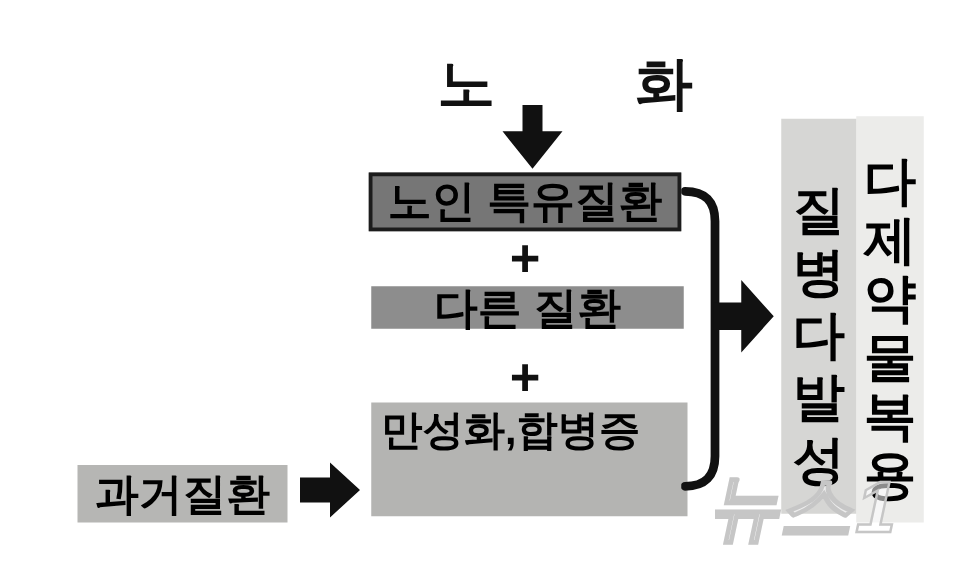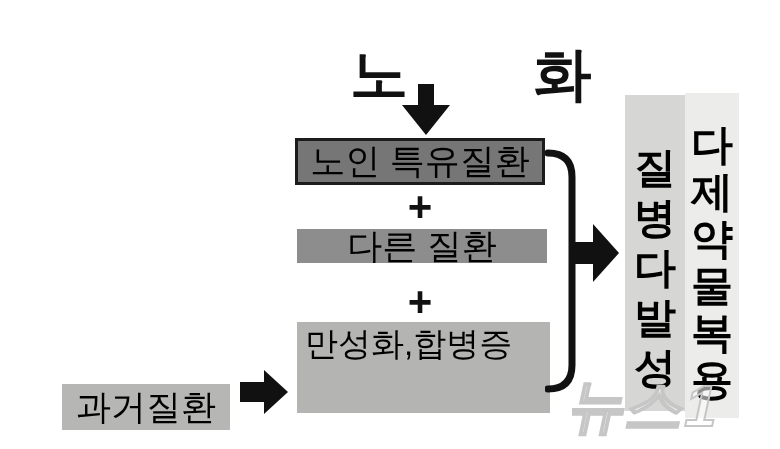--- a/index.html
+++ b/index.html
@@ -1,45 +1,45 @@
 <!DOCTYPE html>
 <html><head>
 <meta charset="utf-8">
 <style>
   html,body{margin:0;padding:0;}
   body{font-family:"Liberation Sans","DejaVu Sans",sans-serif;background:#ffffff;}
   #stage{position:relative;width:780px;height:449px;background:#ffffff;overflow:hidden;}
 
   .title{
     position:absolute;left:350px;top:36px;
-    font-size:58px;font-weight:800;color:#111;
+    font-size:46px;font-weight:800;color:#111;
     white-space:pre;letter-spacing:1px;word-spacing:14px;
   }
 
   .arrow-svg{position:absolute;}
 
   .fbox{
     position:absolute;display:flex;align-items:center;justify-content:center;
-    color:#000;font-weight:400;box-sizing:border-box;white-space:nowrap;
+    color:#000;font-weight:700;box-sizing:border-box;white-space:nowrap;
   }
   .box1{
     left:295px;top:138px;width:250px;height:47px;
     background:#767676;border:3px solid #1c1c1c;font-size:35px;
   }
   .box2{
     left:297px;top:229px;width:250px;height:34px;
     background:#8d8d8d;font-size:35px;
   }
   .box3{
     left:297px;top:322px;width:253px;height:91px;
     background:#b4b4b2;flex-direction:column;align-items:flex-start;
     justify-content:space-between;padding-left:8px;font-size:33px;line-height:44px;
   }
   .pastbox{
-    left:62px;top:384px;width:168px;height:46px;
+    left:62px;top:372px;width:168px;height:46px;
     background:#b6b6b4;font-size:35px;
   }
 
   .plus{
     position:absolute;left:295px;width:250px;text-align:center;
     font-size:42px;font-weight:900;color:#111;line-height:42px;
   }
   .plus1{top:186px;}
   .plus2{top:281px;}
 

